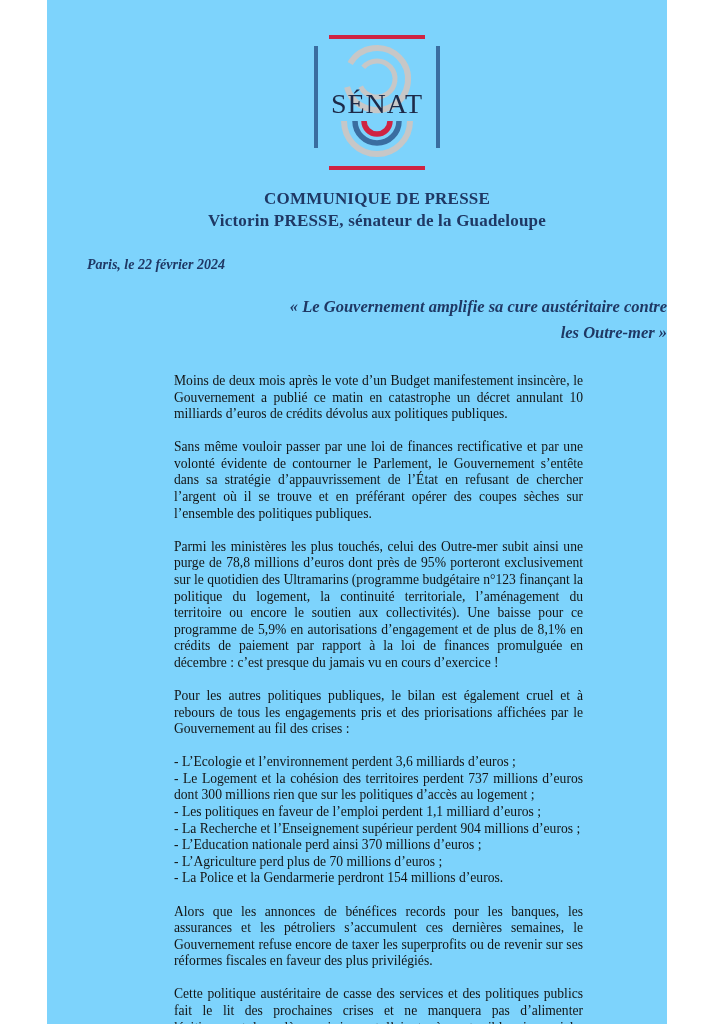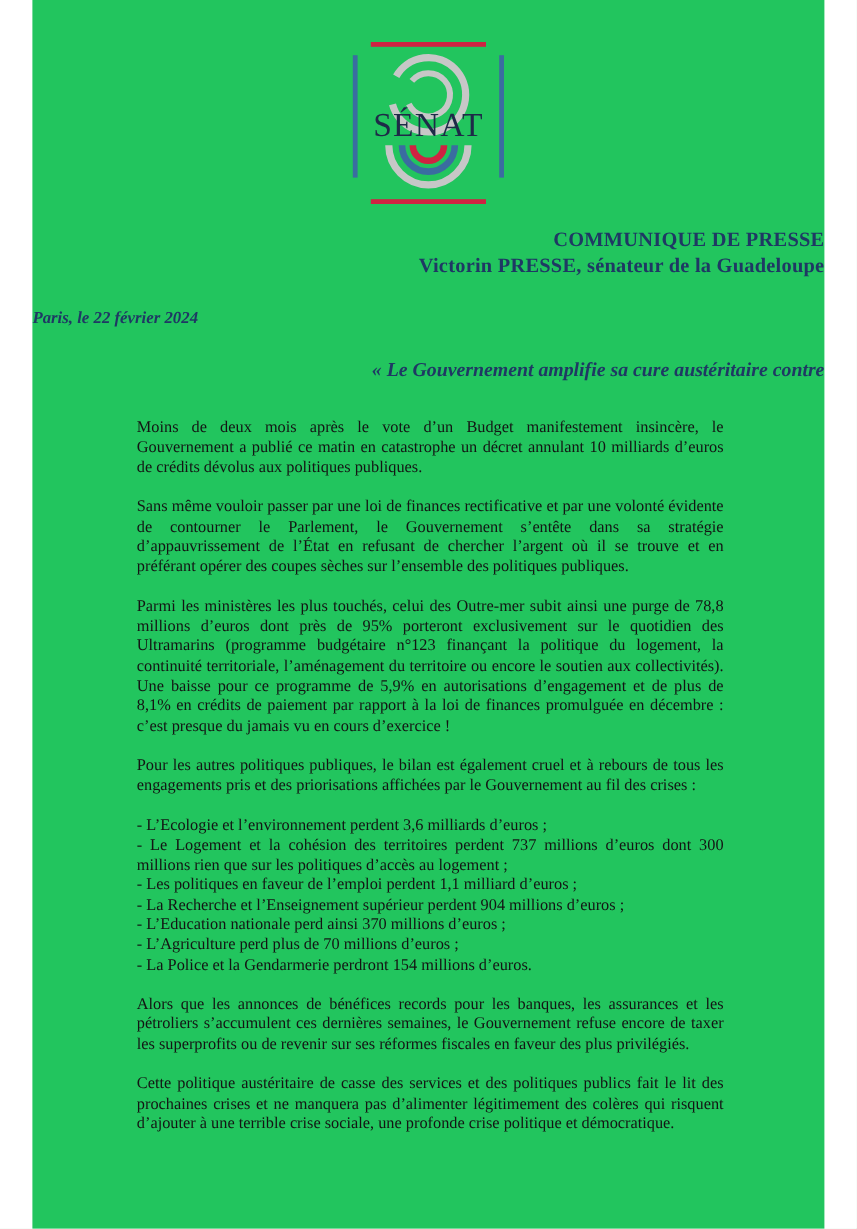--- a/index.html
+++ b/index.html
@@ -2,37 +2,38 @@
 <html lang="fr"><head>
 <meta charset="utf-8">
 <style>
   html, body {
     margin: 0;
     padding: 0;
     background: #ffffff;
   }
   .page {
     position: relative;
-    width: 660px;
+    width: 580px;
     height: 1024px;
     margin: 0 auto;
-    background: #22c55e;
+    background: #7dd3fc;
     overflow: hidden;
     font-family: "Liberation Serif", "DejaVu Serif", serif;
+    padding-left: 40px;
   }
   .logo-wrap {
     margin-top: 33px;
     text-align: center;
   }
   .logo-wrap svg {
     display: inline-block;
   }
   .header-block {
     margin-top: 11px;
-    text-align: right;
+    text-align: center;
   }
   .header-line {
     font-size: 17px;
     font-weight: bold;
     color: #1f3864;
     line-height: 22px;
     letter-spacing: 0.2px;
   }
   .dateline {
     margin-top: 25px;
@@ -95,20 +96,21 @@
 
   <div class="header-block">
     <div class="header-line">COMMUNIQUE DE PRESSE</div>
     <div class="header-line">Victorin PRESSE, sénateur de la Guadeloupe</div>
   </div>
 
   <div class="dateline">Paris, le 22 février 2024</div>
 
   <div class="doc-title">
     <div>« Le Gouvernement amplifie sa cure austéritaire contre</div>
+    <div>les Outre-mer »</div>
   </div>
 
   <div class="body-block">
     <p>Moins de deux mois après le vote d’un Budget manifestement insincère, le Gouvernement a publié ce matin en catastrophe un décret annulant 10 milliards d’euros de crédits dévolus aux politiques publiques.</p>
     <p>Sans même vouloir passer par une loi de finances rectificative et par une volonté évidente de contourner le Parlement, le Gouvernement s’entête dans sa stratégie d’appauvrissement de l’État en refusant de chercher l’argent où il se trouve et en préférant opérer des coupes sèches sur l’ensemble des politiques publiques.</p>
     <p>Parmi les ministères les plus touchés, celui des Outre-mer subit ainsi une purge de 78,8 millions d’euros dont près de 95% porteront exclusivement sur le quotidien des Ultramarins (programme budgétaire n°123 finançant la politique du logement, la continuité territoriale, l’aménagement du territoire ou encore le soutien aux collectivités). Une baisse pour ce programme de 5,9% en autorisations d’engagement et de plus de 8,1% en crédits de paiement par rapport à la loi de finances promulguée en décembre : c’est presque du jamais vu en cours d’exercice !</p>
     <p>Pour les autres politiques publiques, le bilan est également cruel et à rebours de tous les engagements pris et des priorisations affichées par le Gouvernement au fil des crises :</p>
 
     <div class="loss-list">
       <p>- L’Ecologie et l’environnement perdent 3,6 milliards d’euros ;</p>

